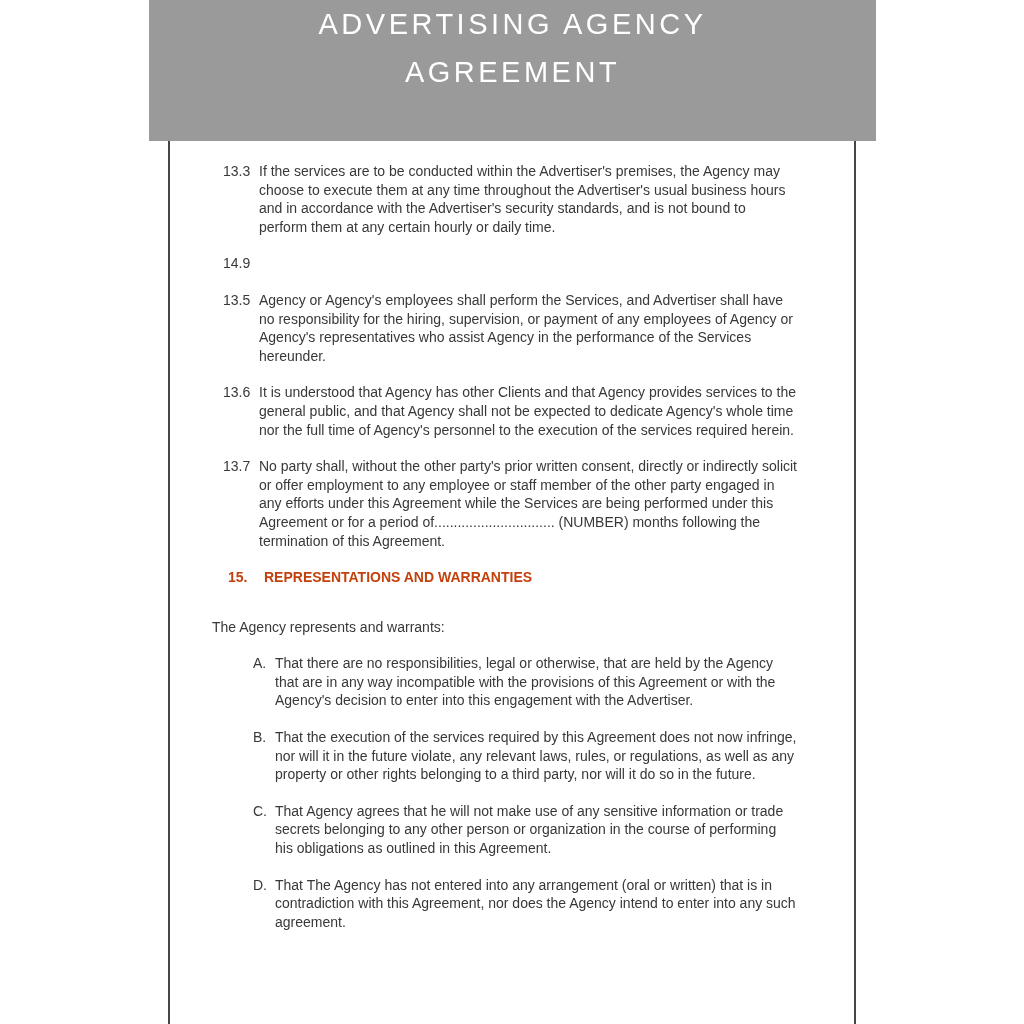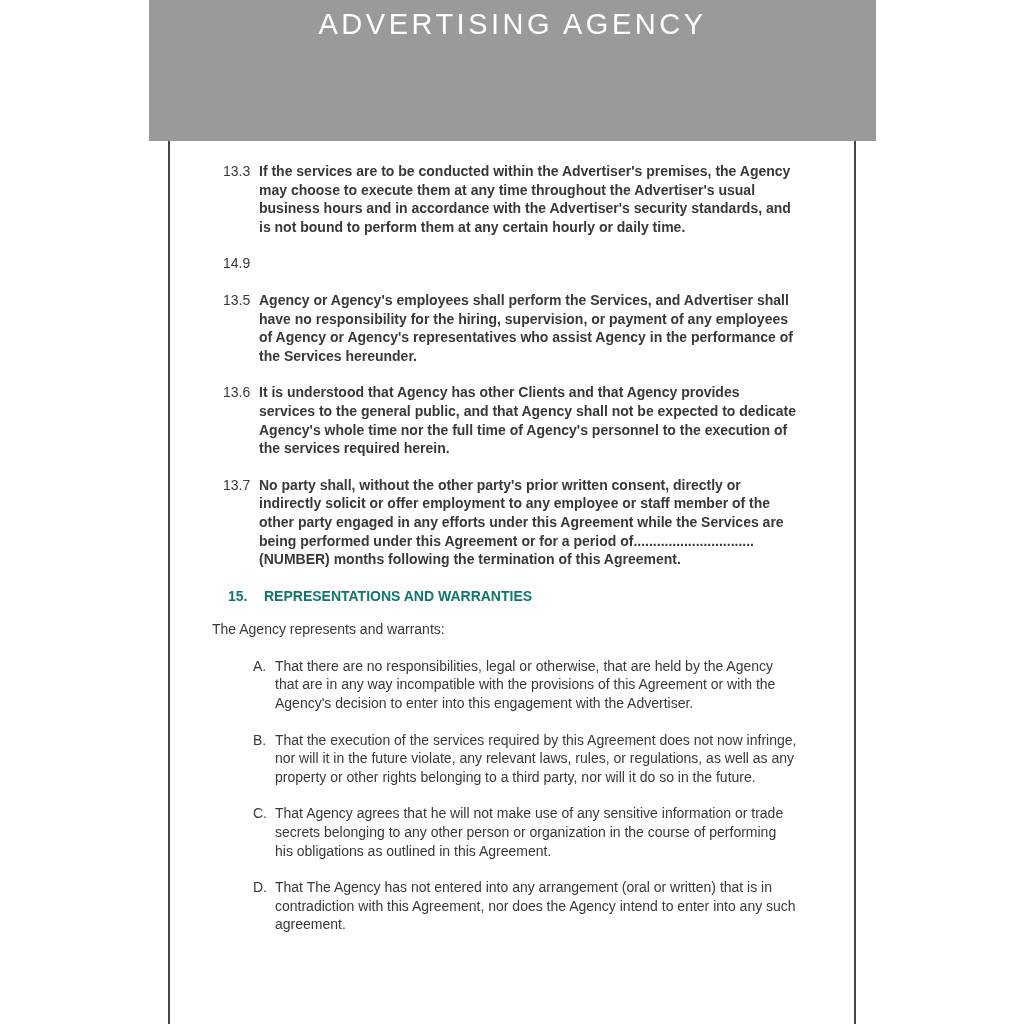--- a/index.html
+++ b/index.html
@@ -63,29 +63,29 @@
   .clause {
     display: flex;
     padding-left: 55px;
     padding-right: 58px;
     margin-bottom: 18px;
   }
   .clause .num {
     flex: none;
     width: 36px;
   }
-  .clause .txt { flex: 1; font-weight: bold; }
+  .clause .txt { flex: 1; }
   .section-heading {
     display: flex;
     padding-left: 60px;
     padding-right: 58px;
     margin-top: 17px;
-    margin-bottom: 15px;
+    margin-bottom: 31px;
     font-weight: bold;
-    color: #0f766e;
+    color: #c2410c;
   }
   .section-heading .num {
     flex: none;
     width: 36px;
   }
   .intro {
     padding-left: 44px;
     padding-right: 58px;
     margin-bottom: 18px;
   }
@@ -101,20 +101,21 @@
   }
   .warranty .txt { flex: 1; }
 </style>
 </head>
 <body>
 
 <div class="canvas">
 
   <div class="banner">
     <span class="banner-line">ADVERTISING AGENCY</span>
+    <span class="banner-line">AGREEMENT</span>
   </div>
 
   <div class="page-border left"></div>
   <div class="page-border right"></div>
 
   <div class="content">
 
     <div class="clause">
       <span class="num">13.3</span>
       <span class="txt">If the services are to be conducted within the Advertiser's premises, the Agency may choose to execute them at any time throughout the Advertiser's usual business hours and in accordance with the Advertiser's security standards, and is not bound to perform them at any certain hourly or daily time.</span>

